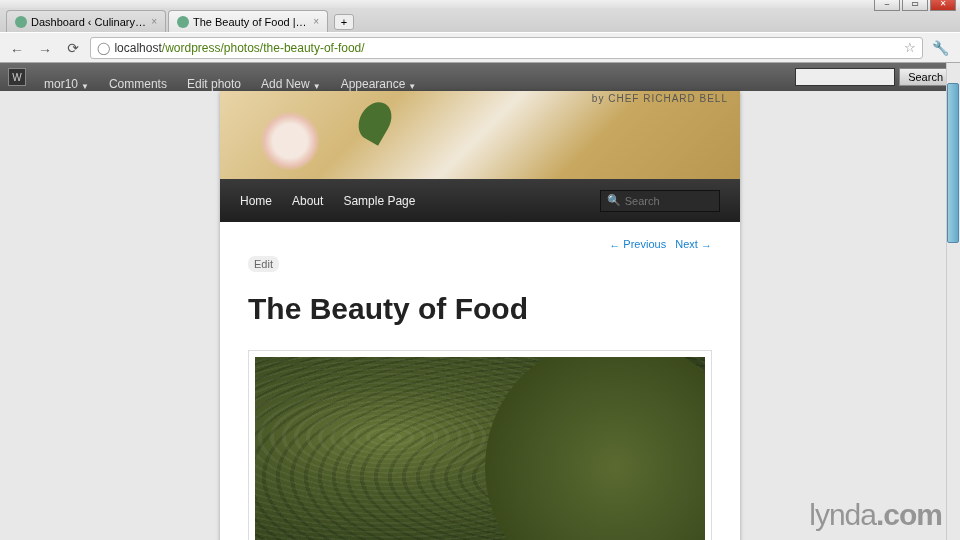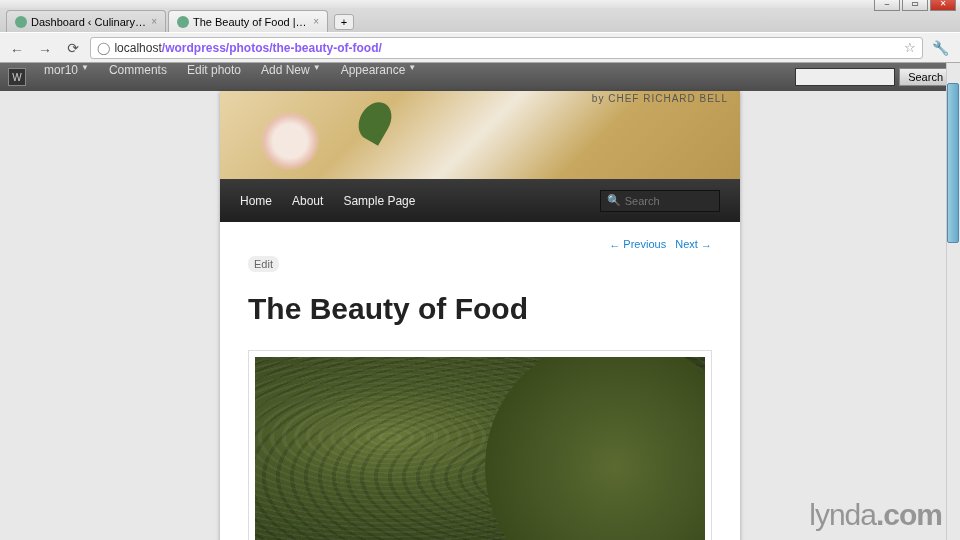--- a/index.html
+++ b/index.html
@@ -17,33 +17,33 @@
 .tab.inactive { background: linear-gradient(#e0e0e0,#d0d0d0); }
 .tab-favicon { width: 12px; height: 12px; background: #6a8; border-radius: 50%; flex-shrink:0;}
 .tab-title { white-space: nowrap; overflow: hidden; text-overflow: ellipsis; flex:1; }
 .tab-close { font-size: 10px; color: #888; }
 .newtab { width: 20px; height: 16px; border: 1px solid #aaa; border-radius: 3px; background:#eee; font-size:11px; text-align:center; line-height:14px; margin-left:4px; margin-bottom:2px; cursor:pointer;}
 
 .navbar { display: flex; align-items: center; height: 30px; padding: 0 6px; gap: 6px; background: #f0f0f0; border-top:1px solid #fff; }
 .nav-btn { width: 22px; height: 22px; display:flex; align-items:center; justify-content:center; font-size: 14px; color: #555; cursor: pointer; border-radius:3px; }
 .urlbar { flex: 1; height: 22px; border: 1px solid #bbb; background: #fff; border-radius: 3px; display: flex; align-items: center; padding: 0 6px; font-size: 12px; color: #333; }
 .url-host { color: #333; }
-.url-path { color: #8b5cf6; font-weight: bold; }
+.url-path { color: #4d7c0f; }
 .url-star { margin-left:auto; color:#888; font-size:13px; }
 .wrench { font-size:14px; color:#555; cursor:pointer; padding:0 4px;}
 
 
 .viewport { position: relative; height: calc(540px - 62px); background: #e8e8e8; overflow: hidden; }
 .scrollbar-v { position:absolute; right:0; top:0; bottom:0; width:14px; background:#e8e8e8; border-left:1px solid #ccc;}
 .scroll-thumb { position:absolute; right:1px; top:20px; width:12px; height:160px; background: linear-gradient(90deg,#9cd,#6ac); border:1px solid #58a; border-radius:2px;}
 
 
 .adminbar { height: 28px; background: linear-gradient(#6b6b6b,#4d4d4d); display: flex; align-items: center; color: #ddd; font-size: 12px; padding: 0 8px; }
 .adminbar .wp-logo { width: 18px; height: 18px; background: #333; border:1px solid #888; margin-right:8px; display:flex; align-items:center; justify-content:center; font-size:10px; color:#ccc;}
-.adminbar-item { padding: 0 10px; height: 100%; display: flex; align-items: flex-start; cursor: pointer; }
+.adminbar-item { padding: 0 10px; height: 100%; display: flex; align-items: flex-end; cursor: pointer; }
 .adminbar .caret { font-size:8px; margin-left:3px;}
 .adminbar-search { margin-left: auto; display:flex; gap:4px; align-items:center;}
 .adminbar-search input { width: 100px; height: 18px; border:1px solid #333; background:#eee; font-size:11px; padding:0 4px;}
 .adminbar-search button { height:18px; font-size:11px; padding:0 8px; background:linear-gradient(#eee,#ccc); border:1px solid #888; cursor:pointer;}
 
 
 .page-wrap { background: #e8e8e8; display:flex; justify-content:center; height:100%; }
 .site { width: 520px; background: #fff; box-shadow: 0 1px 4px rgba(0,0,0,0.3); }
 .header-img { height: 88px; background: linear-gradient(135deg,#e8d4a8 0%,#d4b878 30%, #f0e8d8 50%, #c8a860 70%, #b89850 100%); position:relative; overflow:hidden;}
 .header-img::before { content:""; position:absolute; left:40px; top:20px; width:60px; height:60px; background: radial-gradient(circle,#f5e8e0 40%, #e8c0b0 60%, transparent 70%); border-radius:50%;}

